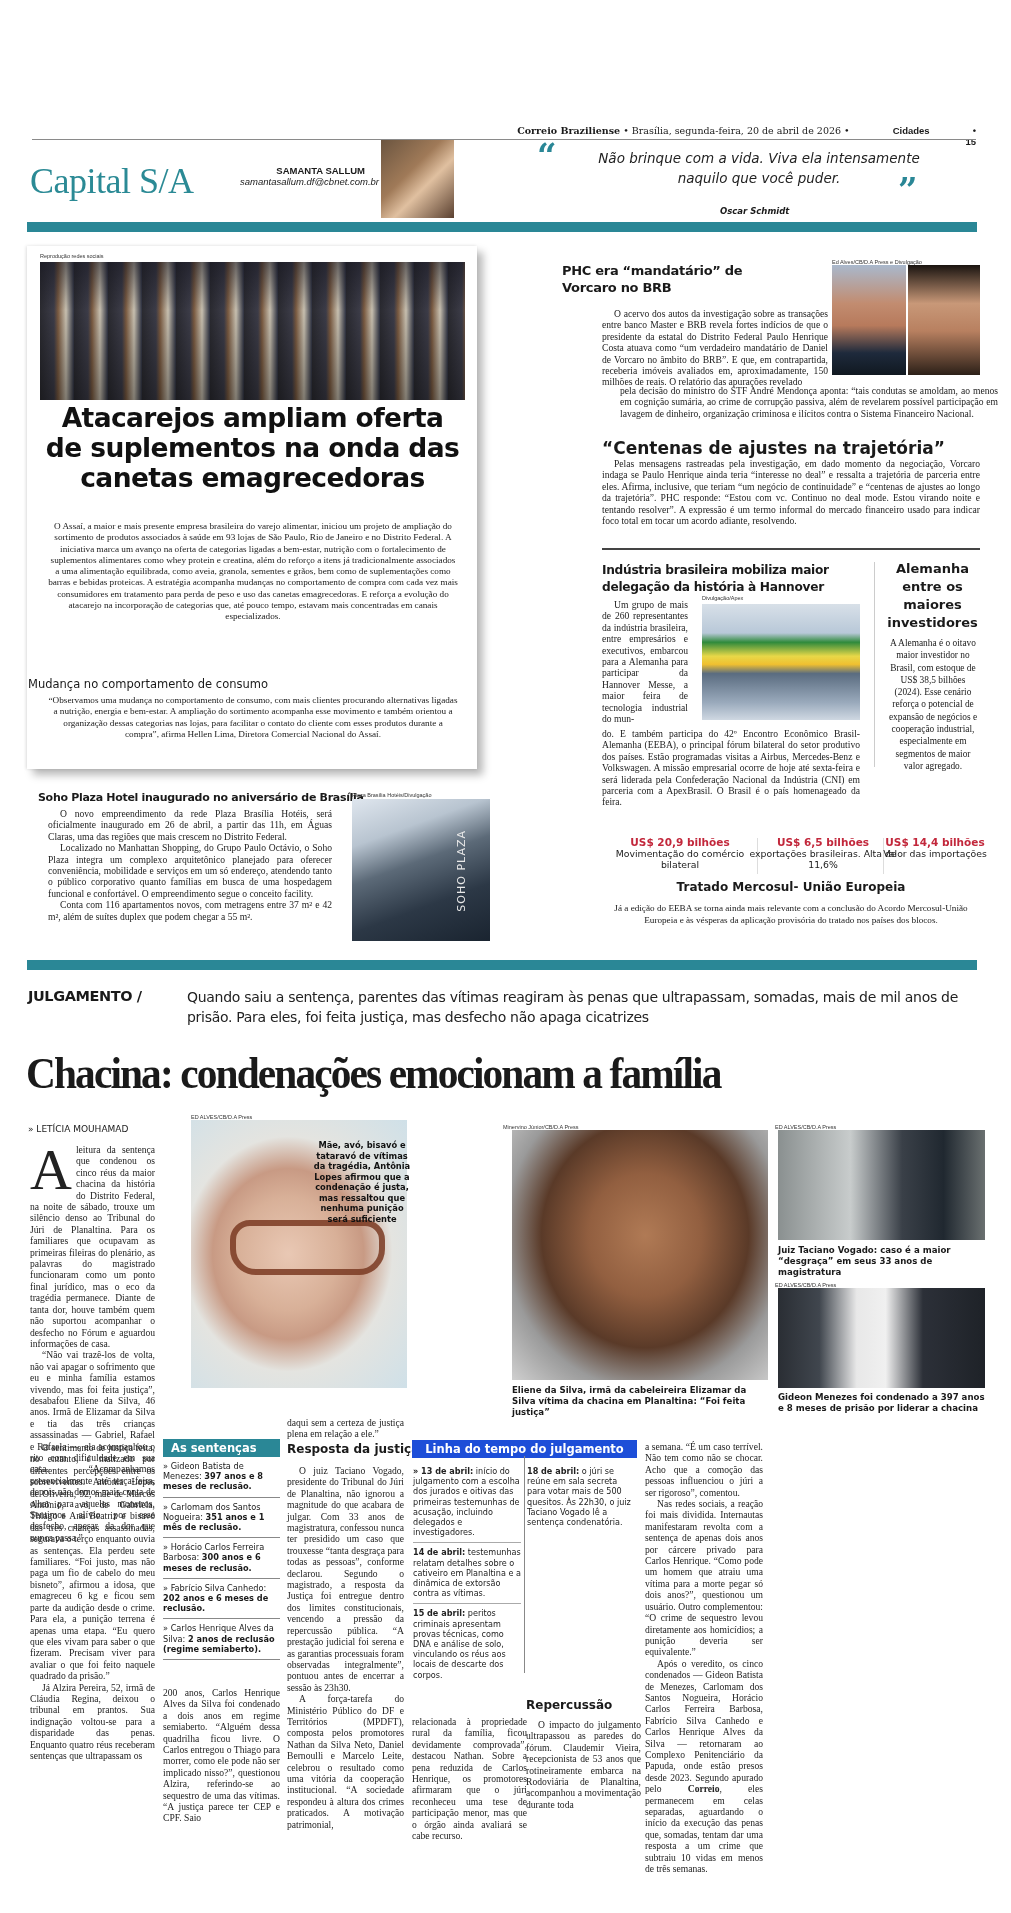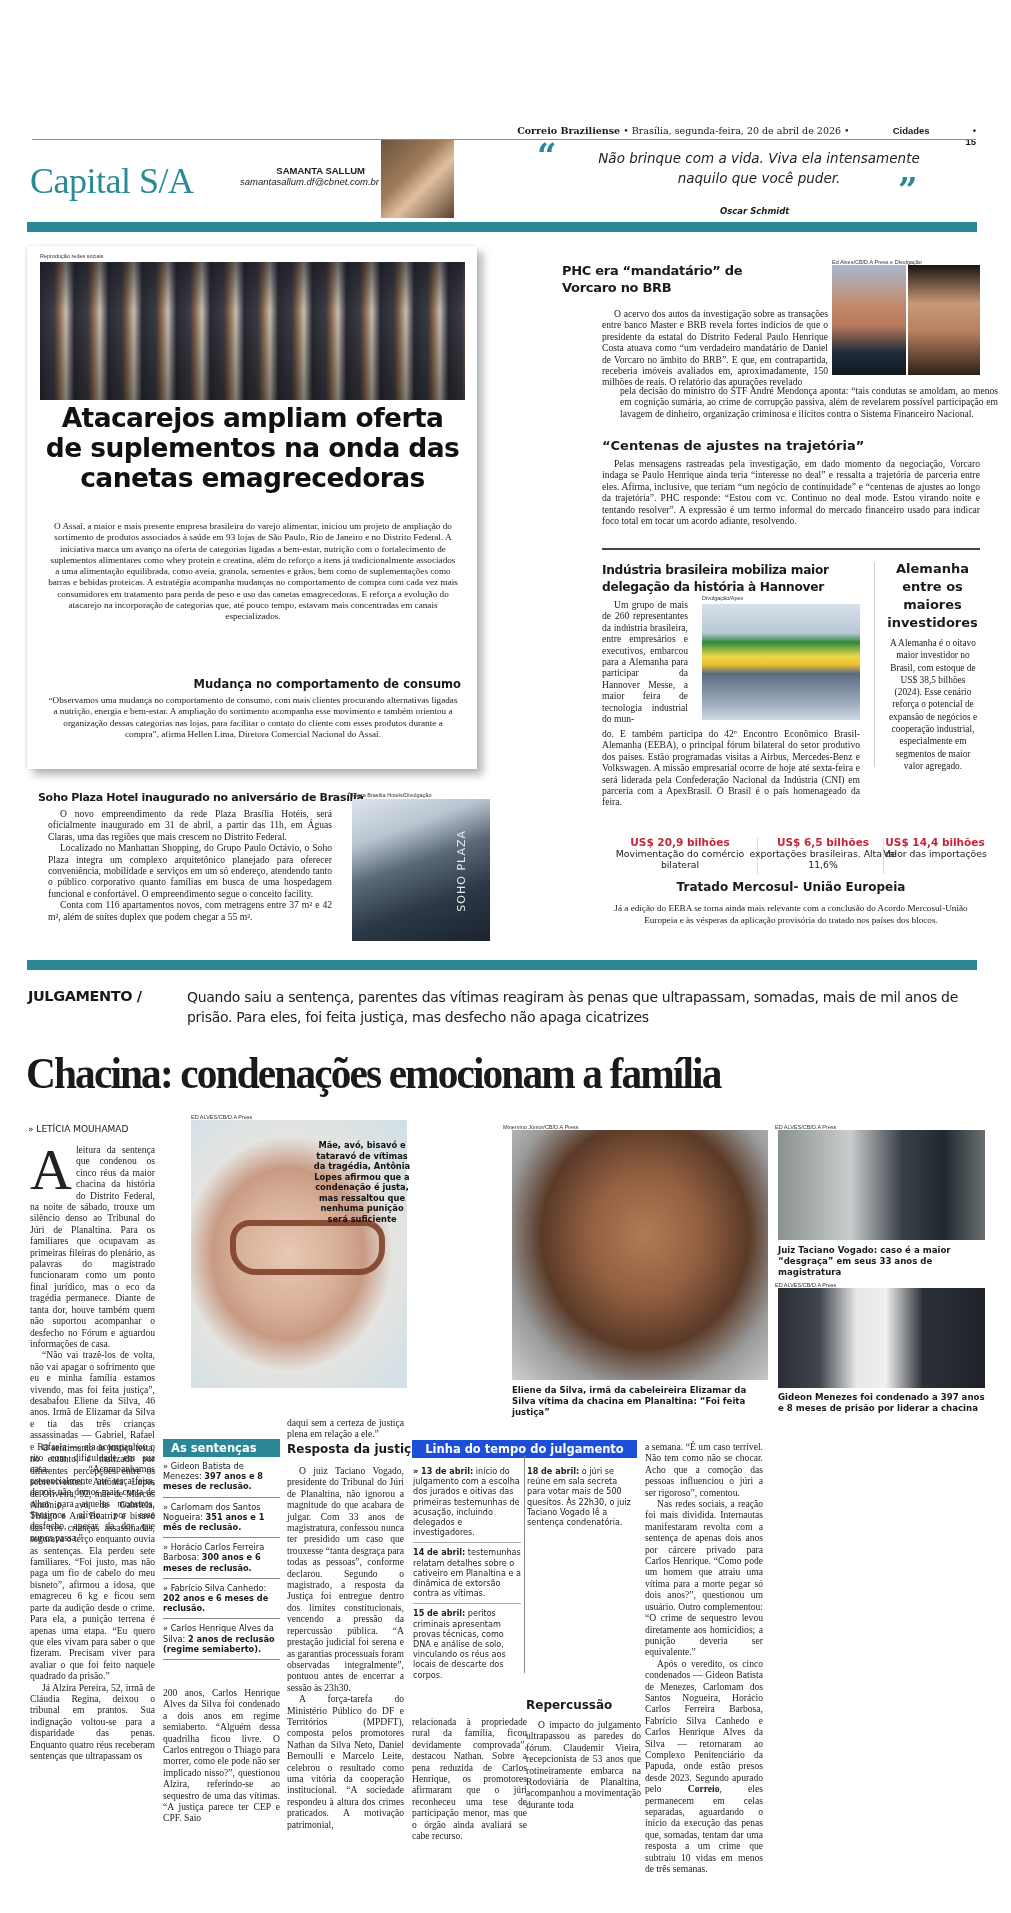--- a/index.html
+++ b/index.html
@@ -33,31 +33,31 @@
 
   
   #lead-box { left: 27px; top: 246px; width: 450px; height: 523px; background: #fff; box-shadow: 6px 6px 8px rgba(0,0,0,0.28), -1px 0 3px rgba(0,0,0,0.12); }
   #lead-photo { left: 40px; top: 262px; width: 425px; height: 138px; background:
       repeating-linear-gradient(90deg, #2a2a30 0px, #3c3c48 14px, #7a5a40 18px, #c8c0b0 26px, #2c3040 34px),
       #333; }
   #lead-photo::after { content: ""; position: absolute; inset: 0; background: linear-gradient(180deg, rgba(20,20,30,0.55), rgba(0,0,0,0) 35%, rgba(0,0,0,0.35) 100%); }
   #lead-credit { left: 40px; top: 253px; }
   #lead-headline { left: 40px; top: 403px; width: 425px; text-align: center; font-family: "DejaVu Sans", sans-serif; font-weight: bold; font-size: 26.5px; line-height: 30px; letter-spacing: -0.6px; color: #111; }
   #lead-body { left: 48px; top: 521px; width: 410px; text-align: center; font-size: 9.2px; line-height: 11.3px; }
-  #lead-sub { left: 36px; top: 677px; width: 425px; text-align: right; font-family: "DejaVu Sans", sans-serif; font-weight: bold; font-size: 11.5px; }
+  #lead-sub { left: 28px; top: 677px; width: 425px; text-align: left; font-family: "DejaVu Sans", sans-serif; font-weight: normal; font-size: 11.5px; }
   #lead-quote { left: 48px; top: 695px; width: 410px; text-align: center; font-size: 9.2px; line-height: 11.3px; }
 
   
   #phc-head { left: 562px; top: 262px; font-family: "DejaVu Sans", sans-serif; font-weight: bold; font-size: 13px; line-height: 17px; letter-spacing: -0.3px; }
   #phc-credit { left: 832px; top: 259px; }
   #phc-photo1 { left: 832px; top: 265px; width: 74px; height: 110px; background: linear-gradient(180deg,#a9b8cc 0%,#c28c70 35%,#b77a5c 55%,#1e2a3c 80%,#101820 100%); }
   #phc-photo2 { left: 908px; top: 265px; width: 72px; height: 110px; background: linear-gradient(180deg,#1a1410 0%,#c89878 35%,#b88060 60%,#2c2018 100%); }
   #phc-body { left: 602px; top: 288px; width: 226px; }
   #phc-body2 { left: 602px; top: 385px; width: 378px; margin-left: 18px; }
-  #ajustes-head { left: 602px; top: 412px; font-family: "DejaVu Sans", sans-serif; font-weight: bold; font-size: 13px; }
+  #ajustes-head { left: 602px; top: 412px; font-family: "DejaVu Sans", sans-serif; font-weight: bold; font-size: 17px; }
   #ajustes-body { left: 602px; top: 460px; width: 378px; }
   #mid-rule { left: 602px; top: 548px; width: 378px; height: 2px; background: #444; }
 
   
   #hann-head { left: 602px; top: 562px; width: 230px; font-family: "DejaVu Sans", sans-serif; font-weight: bold; font-size: 12.2px; line-height: 17px; letter-spacing: -0.3px; }
   #hann-body1 { left: 602px; top: 599px; width: 86px; }
   #hann-photo-credit { left: 702px; top: 595px; }
   #hann-photo { left: 702px; top: 604px; width: 158px; height: 116px; background: linear-gradient(180deg,#d8e0e8 0%,#b8c8d8 25%,#2f8a3c 33%,#e8d848 45%,#f0c030 52%,#5a6c80 60%,#9aaabc 85%,#cfd8e2 100%); }
   #hann-body2 { left: 602px; top: 728px; width: 258px; }
   #vdivider { left: 874px; top: 562px; width: 1px; height: 205px; background: #ccc; }
@@ -203,21 +203,21 @@
 <div class="abs stat-div" style="left:883px;"></div>
 <div id="stat3" class="abs stat">
   <div class="stat-value">US$ 14,4 bilhões</div>
   <div class="stat-label">Valor das importações</div>
 </div>
 <div id="tratado-head" class="abs">Tratado Mercosul- União Europeia</div>
 <div id="tratado-body" class="abs serif">Já a edição do EEBA se torna ainda mais relevante com a conclusão do Acordo Mercosul-União Europeia e às vésperas da aplicação provisória do tratado nos países dos blocos.</div>
 
 <div id="soho-head" class="abs">Soho Plaza Hotel inaugurado no aniversário de Brasília</div>
 <div id="soho-body" class="abs body-text">
-  <p>O novo empreendimento da rede Plaza Brasília Hotéis, será oficialmente inaugurado em 31 de abril, a partir das 11h, em Águas Claras, uma das regiões que mais crescem no Distrito Federal.</p>
+  <p>O novo empreendimento da rede Plaza Brasília Hotéis, será oficialmente inaugurado em 26 de abril, a partir das 11h, em Águas Claras, uma das regiões que mais crescem no Distrito Federal.</p>
   <p>Localizado no Manhattan Shopping, do Grupo Paulo Octávio, o Soho Plaza integra um complexo arquitetônico planejado para oferecer conveniência, mobilidade e serviços em um só endereço, atendendo tanto o público corporativo quanto famílias em busca de uma hospedagem funcional e confortável. O empreendimento segue o conceito facility.</p>
   <p>Conta com 116 apartamentos novos, com metragens entre 37 m² e 42 m², além de suítes duplex que podem chegar a 55 m².</p>
 </div>
 <div id="soho-credit" class="abs credit">Plaza Brasília Hotéis/Divulgação</div>
 <div id="soho-photo" class="abs photo"></div>
 <div id="soho-sign" class="abs">SOHO PLAZA</div>
 <div id="section-bar" class="abs teal-bar"></div>
 
 <div id="kicker" class="abs">JULGAMENTO /</div>
 <div id="deck" class="abs">Quando saiu a sentença, parentes das vítimas reagiram às penas que ultrapassam, somadas, mais de mil anos de prisão. Para eles, foi feita justiça, mas desfecho não apaga cicatrizes</div>

